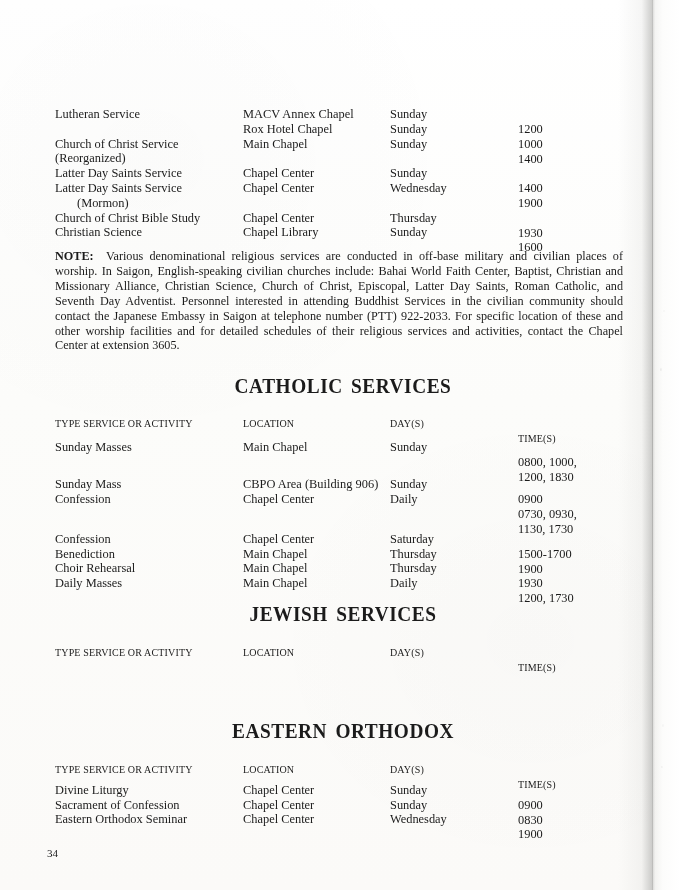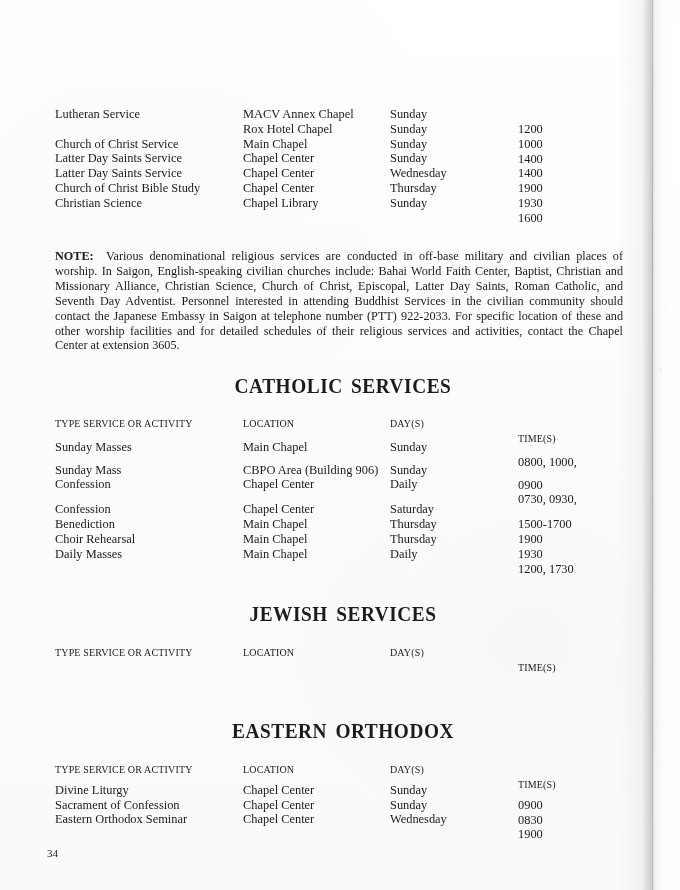--- a/index.html
+++ b/index.html
@@ -161,30 +161,42 @@
         <span class="c3">Sunday</span>
         <span class="c4">1000</span>
       </div>
       <div class="row">
         <span class="c1 indent-1">Church of Christ Service</span>
         <span class="c2">Main Chapel</span>
         <span class="c3">Sunday</span>
         <span class="c4">1400</span>
       </div>
       <div class="row">
+        <span class="c1 indent-1">(Reorganized)</span>
+        <span class="c2"></span>
+        <span class="c3"></span>
+        <span class="c4"></span>
+      </div>
+      <div class="row">
         <span class="c1 indent-1">Latter Day Saints Service</span>
         <span class="c2">Chapel Center</span>
         <span class="c3">Sunday</span>
         <span class="c4">1400</span>
       </div>
       <div class="row">
         <span class="c1 indent-1">Latter Day Saints Service</span>
         <span class="c2">Chapel Center</span>
         <span class="c3">Wednesday</span>
         <span class="c4">1900</span>
+      </div>
+      <div class="row">
+        <span class="c1 indent-2">(Mormon)</span>
+        <span class="c2"></span>
+        <span class="c3"></span>
+        <span class="c4"></span>
       </div>
       <div class="row">
         <span class="c1 indent-1">Church of Christ Bible Study</span>
         <span class="c2">Chapel Center</span>
         <span class="c3">Thursday</span>
         <span class="c4">1930</span>
       </div>
       <div class="row">
         <span class="c1 indent-1">Christian Science</span>
         <span class="c2">Chapel Library</span>
@@ -208,32 +220,44 @@
         <span class="c3">DAY(S)</span>
         <span class="c4">TIME(S)</span>
       </div>
       <div class="row spacer"></div>
       <div class="row">
         <span class="c1">Sunday Masses</span>
         <span class="c2">Main Chapel</span>
         <span class="c3">Sunday</span>
         <span class="c4">0800, 1000,</span>
       </div>
+      <div class="row">
+        <span class="c1"></span>
+        <span class="c2"></span>
+        <span class="c3"></span>
+        <span class="c4">1200, 1830</span>
+      </div>
       <div class="row spacer"></div>
       <div class="row">
         <span class="c1">Sunday Mass</span>
         <span class="c2">CBPO Area (Building 906)</span>
         <span class="c3">Sunday</span>
         <span class="c4">0900</span>
       </div>
       <div class="row">
         <span class="c1">Confession</span>
         <span class="c2">Chapel Center</span>
         <span class="c3">Daily</span>
         <span class="c4">0730, 0930,</span>
+      </div>
+      <div class="row">
+        <span class="c1"></span>
+        <span class="c2"></span>
+        <span class="c3"></span>
+        <span class="c4">1130, 1730</span>
       </div>
       <div class="row spacer" style="height:10px;"></div>
       <div class="row">
         <span class="c1">Confession</span>
         <span class="c2">Chapel Center</span>
         <span class="c3">Saturday</span>
         <span class="c4">1500-1700</span>
       </div>
       <div class="row">
         <span class="c1">Benediction</span>

